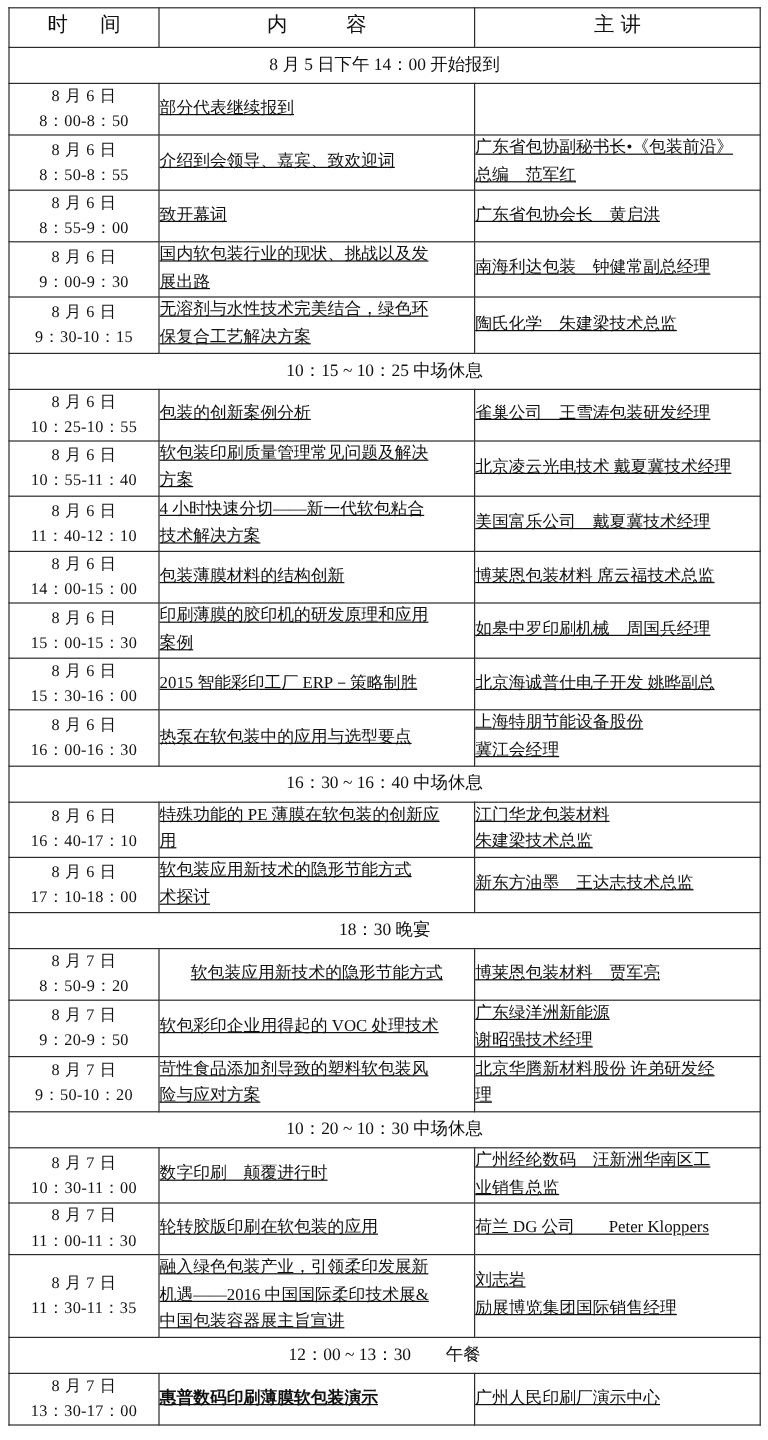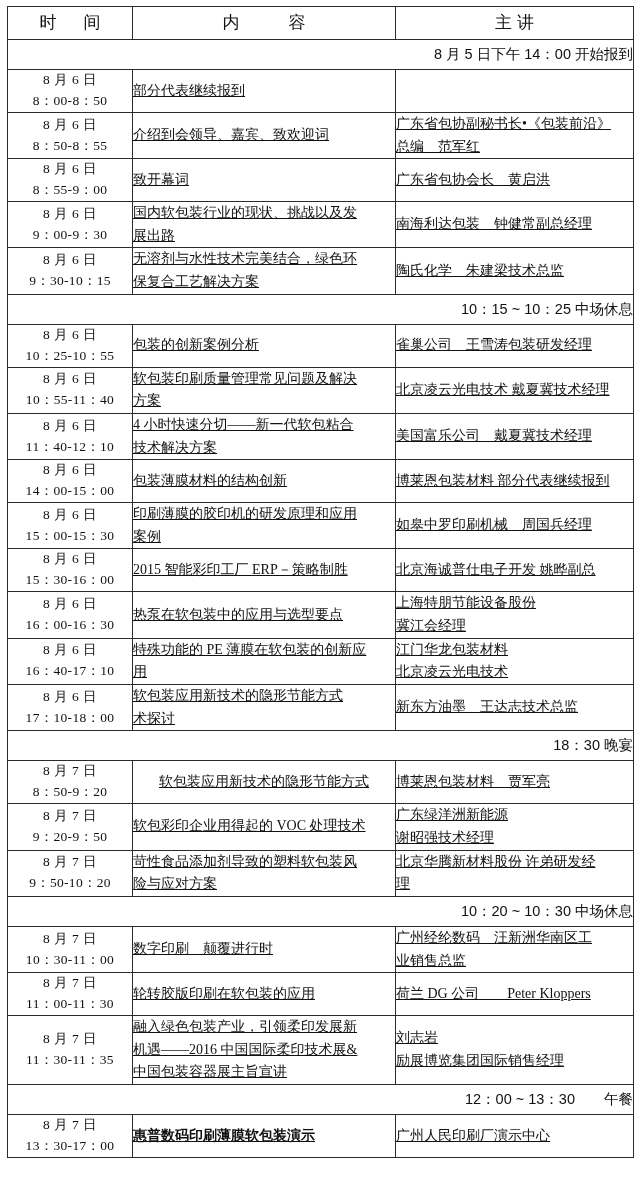--- a/index.html
+++ b/index.html
@@ -39,31 +39,31 @@
 
   
   .hdr-cell {
     text-align: center;
     font-size: 17px;
     font-weight: bold;
     letter-spacing: 5px;
     text-indent: 5px;
     height: 32px;
     line-height: 32px;
-    font-family: Liberation Sans, sans-serif;
+    font-family: Liberation Mono, monospace;
   }
 
   
   .banner-cell {
-    text-align: right;
+    text-align: center;
     font-size: 14.5px;
     font-weight: bold;
     height: 29px;
     line-height: 29px;
-    font-family: Liberation Sans, sans-serif;
+    font-family: Liberation Serif, serif;
     white-space: nowrap;
   }
 
   
   .time-cell {
     text-align: center;
     font-size: 13.5px;
     line-height: 1.55;
     padding: 5px 2px 5px 2px;
     white-space: nowrap;
@@ -223,21 +223,21 @@
         </tr>
         <tr>
           <td class="time-cell">
             <span class="t-date">8 月 6 日</span>
             <span class="t-range">14：00-15：00</span>
           </td>
           <td class="content-cell">
             <span class="cline">包装薄膜材料的结构创新</span>
           </td>
           <td class="speaker-cell">
-            <span class="cline">博莱恩包装材料 部分代表继续报到</span>
+            <span class="cline">博莱恩包装材料 席云福技术总监</span>
           </td>
         </tr>
         <tr>
           <td class="time-cell">
             <span class="t-date">8 月 6 日</span>
             <span class="t-range">15：00-15：30</span>
           </td>
           <td class="content-cell">
             <span class="cline">印刷薄膜的胶印机的研发原理和应用</span>
             <span class="cline">案例</span>
@@ -265,31 +265,34 @@
           </td>
           <td class="content-cell">
             <span class="cline">热泵在软包装中的应用与选型要点</span>
           </td>
           <td class="speaker-cell">
             <span class="cline">上海特朋节能设备股份</span>
             <span class="cline">冀江会经理</span>
           </td>
         </tr>
         <tr>
+          <td colspan="3" class="banner-cell">16：30 ~ 16：40 中场休息</td>
+        </tr>
+        <tr>
           <td class="time-cell">
             <span class="t-date">8 月 6 日</span>
             <span class="t-range">16：40-17：10</span>
           </td>
           <td class="content-cell">
             <span class="cline">特殊功能的 PE 薄膜在软包装的创新应</span>
             <span class="cline">用</span>
           </td>
           <td class="speaker-cell">
             <span class="cline">江门华龙包装材料</span>
-            <span class="cline">北京凌云光电技术</span>
+            <span class="cline">朱建梁技术总监</span>
           </td>
         </tr>
         <tr>
           <td class="time-cell">
             <span class="t-date">8 月 6 日</span>
             <span class="t-range">17：10-18：00</span>
           </td>
           <td class="content-cell">
             <span class="cline">软包装应用新技术的隐形节能方式</span>
             <span class="cline">术探讨</span>

